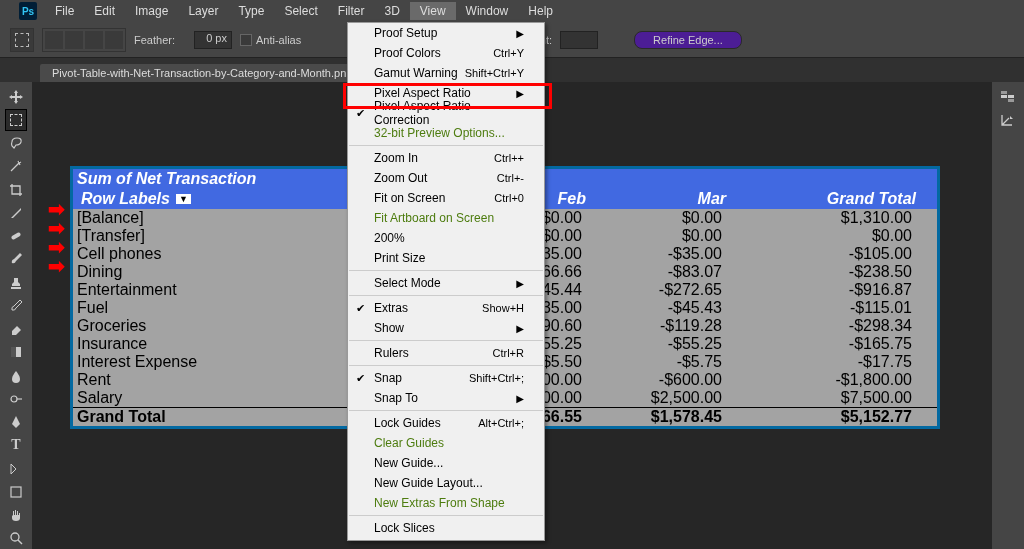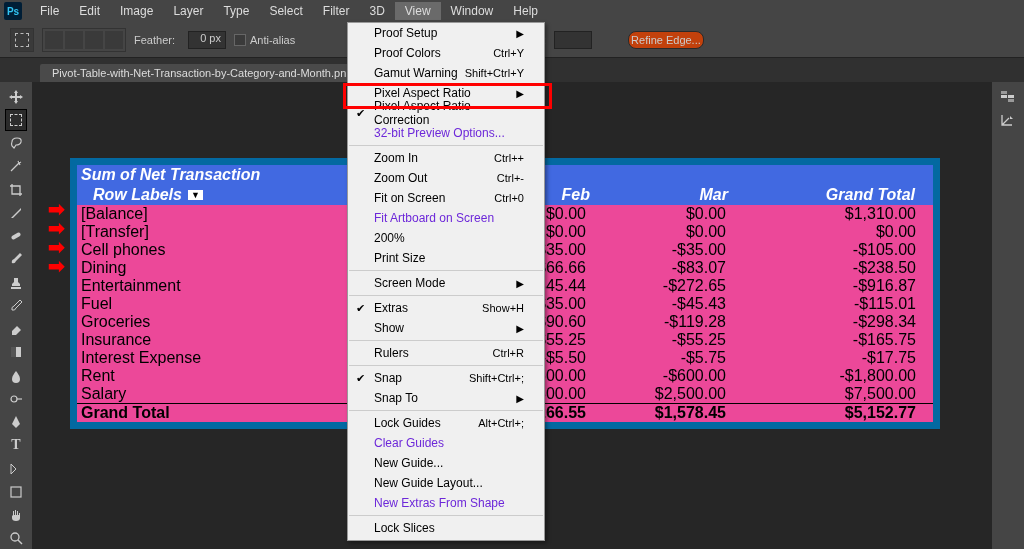--- a/index.html
+++ b/index.html
@@ -1,59 +1,59 @@
 <!DOCTYPE html>
 <html><head>
 <meta charset="utf-8">
 <style>
   * { margin: 0; padding: 0; box-sizing: border-box; font-family: "Segoe UI", Tahoma, sans-serif; }
   body { background: #535353; width: 1024px; height: 549px; overflow: hidden; position: relative; }
-  .menubar { background: #454545; height: 22px; display: flex; align-items: center; padding-left: 4px; color: #ddd; font-size: 12px; }
+  .menubar { background: #454545; height: 22px; display: flex; align-items: center; padding-left: 19px; color: #ddd; font-size: 12px; }
   .ps-logo { width: 18px; height: 18px; background: #001e36; color: #31c5f4; font-size: 10px; font-weight: bold; border-radius: 2px; display: flex; align-items: center; justify-content: center; margin-right: 8px; }
   .menuitem { padding: 2px 10px; cursor: default; }
   .menuitem.active { background: #6a6a6a; }
   .optionsbar { background: #454545; height: 36px; border-bottom: 1px solid #222; display: flex; align-items: center; padding-left: 10px; color: #ccc; font-size: 11px; gap: 8px; }
   .opt-icon { width: 24px; height: 24px; border: 1px solid #333; background: #3a3a3a; display: flex; align-items: center; justify-content: center; }
   .opt-sel { width:14px; height:14px; border:1px dashed #bbb; }
   .opt-group { display:flex; gap:2px; padding:2px; border:1px solid #333; }
   .opt-btn { width:18px; height:18px; background:#3a3a3a; }
-  .feather-box { display:flex; align-items:center; gap:13px; }
+  .feather-box { display:flex; align-items:center; gap:19px; }
   .feather-input { width:38px; height:18px; background:#333; border:1px solid #222; color:#ccc; font-size:11px; text-align:right; padding-right:4px; }
   .chk { width:12px; height:12px; border:1px solid #666; background:#3a3a3a; }
   .height-input { width:38px; height:18px; background:#333; border:1px solid #222; }
-  .refine-btn { padding: 2px 2px; background:#c2410c; border:1px solid #2a2a2a; border-radius:8px; color:#ccc; font-size:11px; }
+  .refine-btn { padding: 2px 18px; background:#4c1d95; border:1px solid #2a2a2a; border-radius:8px; color:#ccc; font-size:11px; }
   .tabbar { background: #303030; height: 24px; display: flex; align-items: flex-end; padding-left: 40px; }
   .doctab { background: #4a4a4a; color: #ddd; font-size: 11px; padding: 3px 12px; border-top-left-radius:2px; border-top-right-radius:2px; display:flex; align-items:center; gap:6px; }
   .doctab .x { font-size:10px; color:#999; }
   .workspace { position: relative; background: #262626; height: 467px; display:flex; }
   .toolstrip { width: 32px; background: #454545; display: flex; flex-direction: column; align-items: center; padding-top: 4px; gap: 2px; }
   .tool { width: 22px; height: 22px; display: flex; align-items: center; justify-content: center; color: #ccc; font-size: 14px; }
   .tool.sel { background:#2b2b2b; box-shadow: inset 0 0 0 1px #000; }
   .canvas-area { flex:1; position:relative; }
   .right-dock { width:32px; background:#454545; display:flex; flex-direction:column; align-items:center; padding-top:4px; gap:2px; }
-  .doc-image { position:absolute; left:38px; top:76px; width:870px; background:#ec4899; border:7px solid #0369a1; font-family: Arial, sans-serif; }
+  .doc-image { position:absolute; left:38px; top:84px; width:870px; background:#a3a3a3; border:3px solid #0369a1; font-family: Arial, sans-serif; }
   .hdr-row { background:#4169E1; color:#fff; font-weight:bold; font-style:italic; padding:1px 4px; font-size:16px; }
   .tbl-row { display:flex; font-size:16px; }
   .rlabel { width:265px; padding:0 4px; font-family: Verdana, sans-serif; }
   .num { text-align:right; padding:0 6px; }
   .c1 { width:120px; }
   .c2 { width:130px; }
   .c3 { width:140px; }
   .c4 { width:190px; }
   .gt-row { border-top:1px solid #000; font-weight:bold; }
   .arrow { position:absolute; color:red; font-size:20px; font-weight:bold; }
   .dropdown { position:absolute; left:347px; top:22px; width:198px; background:#f0f0f0; border:1px solid #999; box-shadow:2px 2px 4px rgba(0,0,0,0.4); font-size:12px; color:#000; padding-bottom:2px; }
   .dd-item { display:flex; align-items:center; height:20px; padding:0 20px 0 26px; position:relative; cursor:default; }
-  .dd-item.disabled { color:#6d28d9; }
+  .dd-item.disabled { color:#4d7c0f; }
   .dd-sep { height:1px; background:#ccc; margin:2px 1px; }
   .dd-sc { margin-left:auto; font-size:11px; }
   .dd-arrow { margin-left:auto; font-size:10px; }
   .dd-check { position:absolute; left:8px; font-size:11px; }
   .highlight-box { position:absolute; border:3px solid red; left:343px; top:83px; width:209px; height:26px; pointer-events:none; z-index:20; }
-  .col-hdr-row { background:#4169E1; color:#fff; font-weight:bold; font-style:italic; display:flex; padding:1px 12px; font-size:16px; }
+  .col-hdr-row { background:#4169E1; color:#fff; font-weight:bold; font-style:italic; display:flex; padding:1px 4px; font-size:16px; }
   .dd-caret { font-size:9px; color:#000; margin-left:4px; }
   svg { display:block; }
 </style>
 </head>
 <body>
 
 <div class="menubar">
   <div class="ps-logo">Ps</div>
   <div id="menubar-items" style="display: flex;">
       <div class="menuitem">File</div>
@@ -372,21 +372,21 @@
       <span>Fit Artboard on Screen</span>
     </div>
     <div class="dd-item">
       <span>200%</span>
     </div>
     <div class="dd-item">
       <span>Print Size</span>
     </div>
     <div class="dd-sep"></div>
     <div class="dd-item">
-      <span>Screen Mode</span>
+      <span>Select Mode</span>
       <span class="dd-arrow">▶</span>
     </div>
     <div class="dd-sep"></div>
     <div class="dd-item">
       <span class="dd-check">✔</span>
       <span>Extras</span>
       <span class="dd-sc">Show+H</span>
     </div>
     <div class="dd-item">
       <span>Show</span>

